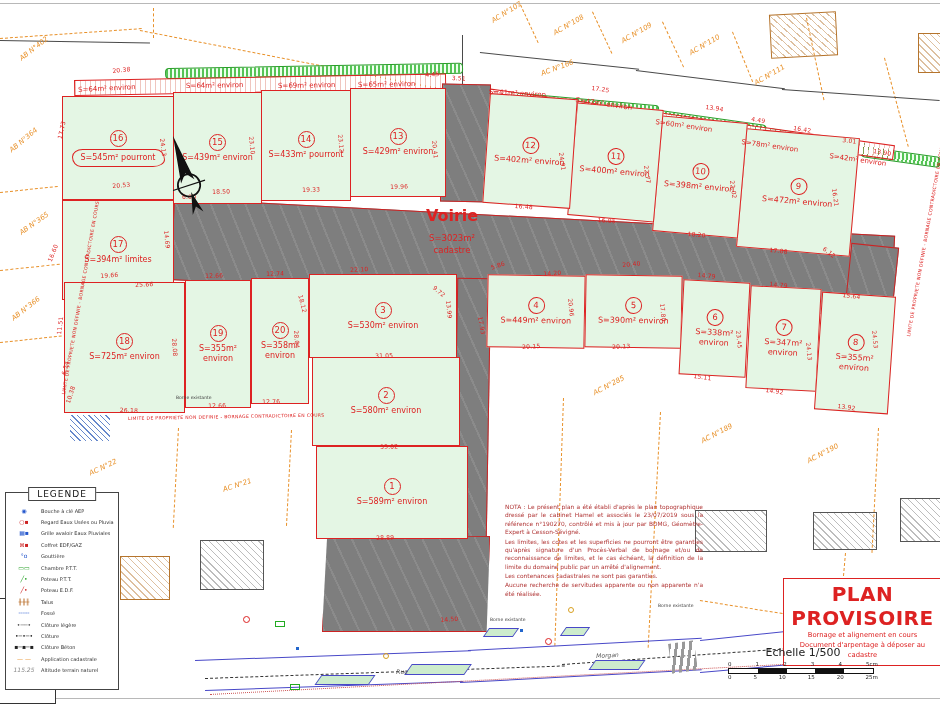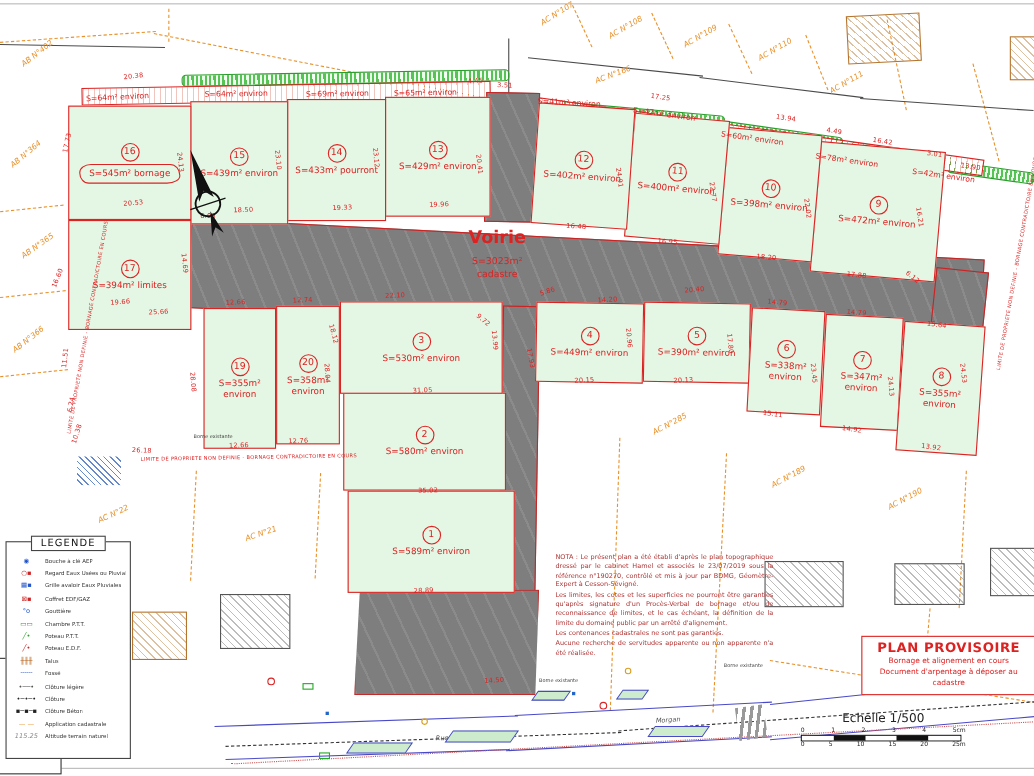--- a/index.html
+++ b/index.html
@@ -52,21 +52,21 @@
   .leg-body{margin-top:12px;}
   .leg-row{display:flex;align-items:center;gap:3px;height:11.4px;padding:0 4px;}
   .leg-sym{width:28px;font-size:6px;text-align:center;flex:none;line-height:1;}
   .leg-lab{font-size:5px;color:#333;white-space:nowrap;overflow:hidden;}
   
   .nota{position:absolute;left:505px;top:503px;width:198px;font-size:5.9px;color:#b03434;line-height:1.42;text-align:justify;}
   .nota div{margin-bottom:1px;}
   
   .stamp{position:absolute;left:783px;top:578px;width:153px;border:1.6px solid #d22;background:#fff;
         text-align:center;padding:3px 2px 4px;}
-  .stamp-title{font-size:12px;font-weight:bold;color:#d22;letter-spacing:.5px;}
+  .stamp-title{font-size:20px;font-weight:bold;color:#d22;letter-spacing:.5px;}
   .stamp-sub{font-size:6.8px;color:#d22;line-height:1.5;}
   
   .scale{position:absolute;left:728px;top:646px;width:150px;}
   .scale-label{font-size:11px;color:#222;text-align:center;margin-bottom:2px;}
   .sticks{display:flex;justify-content:space-between;font-size:5.5px;color:#222;padding:0 0 1px;}
   .sbar{display:flex;width:146px;height:6px;border:1px solid #111;box-sizing:border-box;}
   .sbar div{flex:1;}
   .sb-b{background:#111;}
   .sb-w{background:#fff;}
   .outline-bldg{position:absolute;border:1.5px solid #333;background:#fff;}
@@ -208,26 +208,30 @@
     <div class="lotnum">14</div>
     <div class="lotarea">S=433m² pourront</div>
   </div>
   <div class="lot" style="left:173px;top:92px;width:89px;height:112px">
     <div class="lotnum">15</div>
     <div class="lotarea">S=439m² environ</div>
   </div>
   <div class="lot" style="left:62px;top:96px;width:112px;height:104px">
     <div class="lotnum">16</div>
     <div class="cloud">
-        <div class="lotarea">S=545m² bornage</div>
+        <div class="lotarea">S=545m² pourront</div>
       </div>
   </div>
   <div class="lot" style="left:62px;top:200px;width:112px;height:100px">
     <div class="lotnum">17</div>
     <div class="lotarea">S=394m² limites</div>
+  </div>
+  <div class="lot" style="left:64px;top:282px;width:121px;height:131px">
+    <div class="lotnum">18</div>
+    <div class="lotarea">S=725m² environ</div>
   </div>
   <div class="lot" style="left:185px;top:280px;width:66px;height:128px">
     <div class="lotnum">19</div>
     <div class="lotarea">S=355m² environ</div>
   </div>
   <div class="lot" style="left:251px;top:278px;width:58px;height:126px">
     <div class="lotnum">20</div>
     <div class="lotarea">S=358m² environ</div>
   </div>
 

